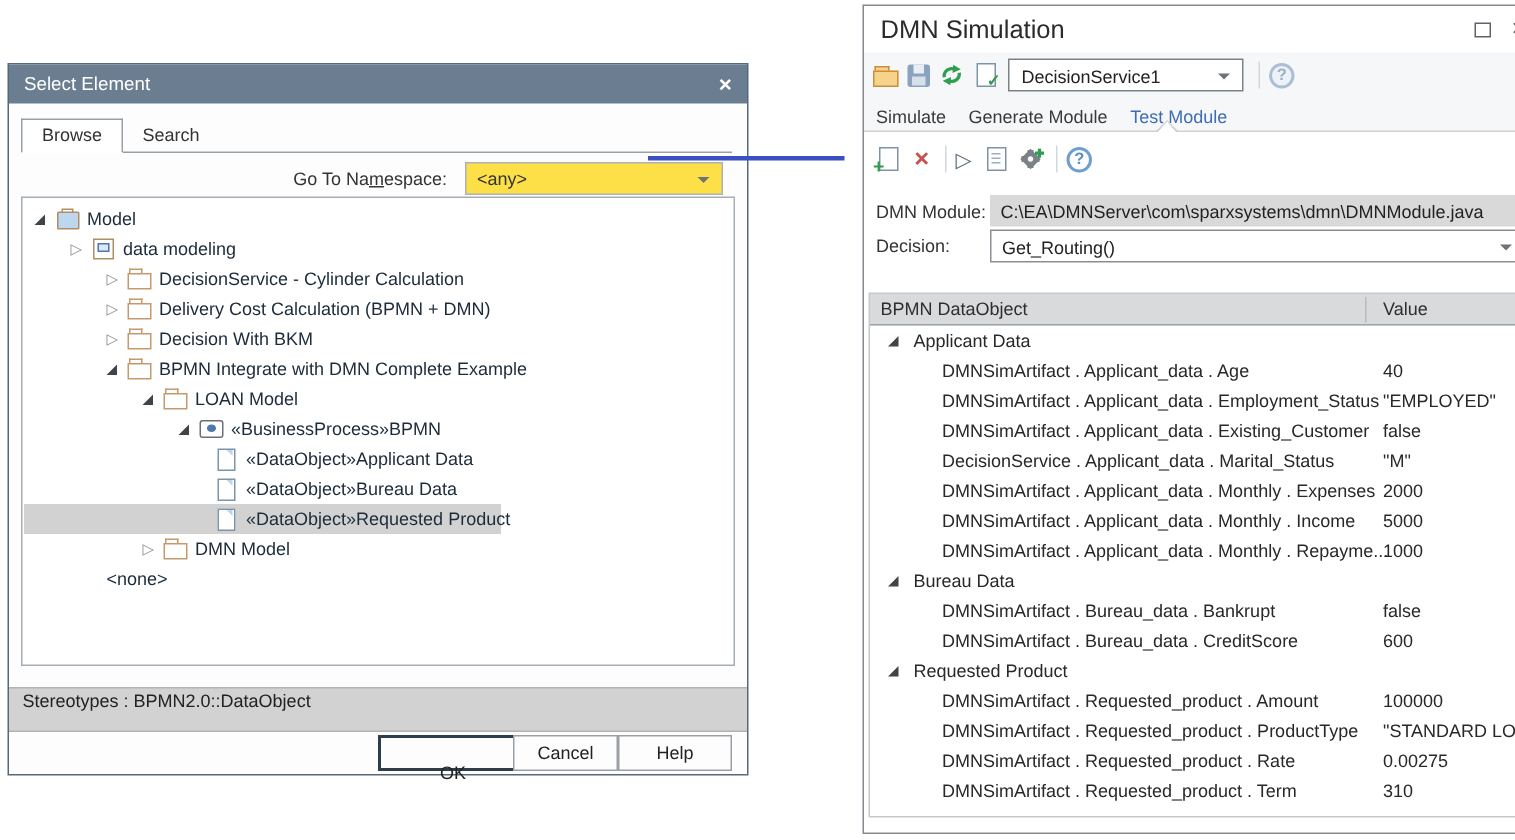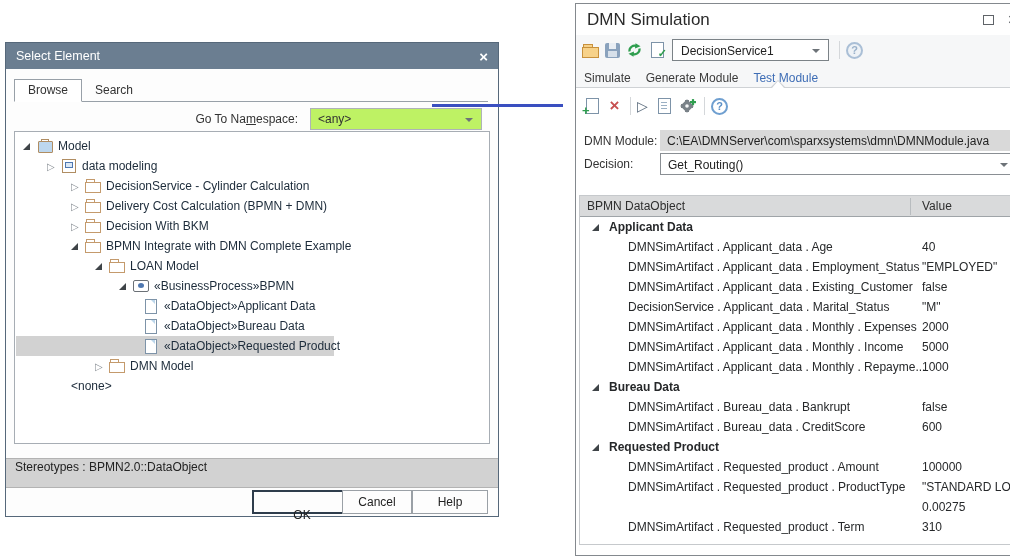--- a/index.html
+++ b/index.html
@@ -17,21 +17,21 @@
   #sd-titlebar { height:26px; background:#6b7e91; color:#fff; display:flex; align-items:center;
     padding:0 10px; font-size:12.5px; }
   #sd-close { margin-left:auto; font-size:15px; line-height:1; cursor:default; font-weight:bold; }
   #sd-tabs { position:absolute; left:8px; top:37px; right:10px; height:22px;
     border-bottom:1px solid #98a0a8; display:flex; align-items:flex-end; }
   .sd-tab { padding:3px 13px 4px 13px; color:#333; }
   .sd-tab.active { background:#fff; border:1px solid #98a0a8; border-bottom:1px solid #fff;
     margin-bottom:-1px; }
   #ns-label { position:absolute; left:100px; top:69px; width:192px; text-align:right; color:#333; }
   #ns-label u { text-decoration:underline; }
-  #ns-combo { position:absolute; left:304px; top:65px; width:172px; height:22px; background:#bef264;
+  #ns-combo { position:absolute; left:304px; top:65px; width:172px; height:22px; background:#fde047;
     border:1px solid #aeb2b8; padding:3px 20px 0 7px; color:#333; }
   .dd-arrow { position:absolute; right:8px; top:9px; width:0; height:0;
     border-left:4px solid transparent; border-right:4px solid transparent; border-top:4px solid #6d7378; }
   #sd-tree { position:absolute; left:8px; top:88px; width:476px; height:313px; background:#fff;
     border:1px solid #a7adb4; padding-top:4px; overflow:hidden; }
   .trow { position:relative; height:20px; display:flex; align-items:center; color:#1c2b3a; white-space:nowrap; }
   .trow .sel-band { display:none; }
   .trow.selected .sel-band { display:block; position:absolute; left:1px; top:0; width:318px; height:20px;
     background:#d2d2d2; z-index:0; }
   .trow > * { position:relative; z-index:1; }
@@ -118,21 +118,21 @@
   
   #dw-table { position:absolute; left:3px; top:191px; width:441px; height:350px;
     border:1px solid #c6c9cc; background:#fff; }
   #dw-thead { position:relative; height:21px; background:#d9dadb; border-bottom:1px solid #9fa4a8;
     color:#2e2e2e; }
   #th-object { position:absolute; left:7px; top:3px; }
   #th-value { position:absolute; left:342px; top:3px; }
   #th-div { position:absolute; left:330px; top:2px; width:1px; height:17px; background:#b8bcbf; }
   .drow { position:relative; height:20px; color:#26282a; white-space:nowrap; }
   .dr-label { position:absolute; top:3px; left:48px; }
-  .drow.group .dr-label { left:29px;font-weight:bold; }
+  .drow.group .dr-label { left:29px; }
   .drow.group .dr-arrow::before { content:""; position:absolute; left:12px; top:7px; width:0; height:0;
     border-left:7px solid transparent; border-bottom:7px solid #3f4448; }
   .dr-value { position:absolute; top:3px; left:342px; }
 </style>
 </head>
 <body>
 
 <div id="select-dialog">
   <div id="sd-titlebar">
     <span>Select Element</span>
@@ -370,20 +370,21 @@
     <span class="dr-label">DMNSimArtifact . Requested_product . Amount</span>
     <span class="dr-value">100000</span>
   </div>
         <div class="drow">
     <span class="dr-arrow"></span>
     <span class="dr-label">DMNSimArtifact . Requested_product . ProductType</span>
     <span class="dr-value">"STANDARD LOAN"</span>
   </div>
         <div class="drow">
     <span class="dr-arrow"></span>
+    <span class="dr-label">DMNSimArtifact . Requested_product . Rate</span>
     <span class="dr-value">0.00275</span>
   </div>
         <div class="drow">
     <span class="dr-arrow"></span>
     <span class="dr-label">DMNSimArtifact . Requested_product . Term</span>
     <span class="dr-value">310</span>
   </div>
       </div>
   </div>
 </div>

